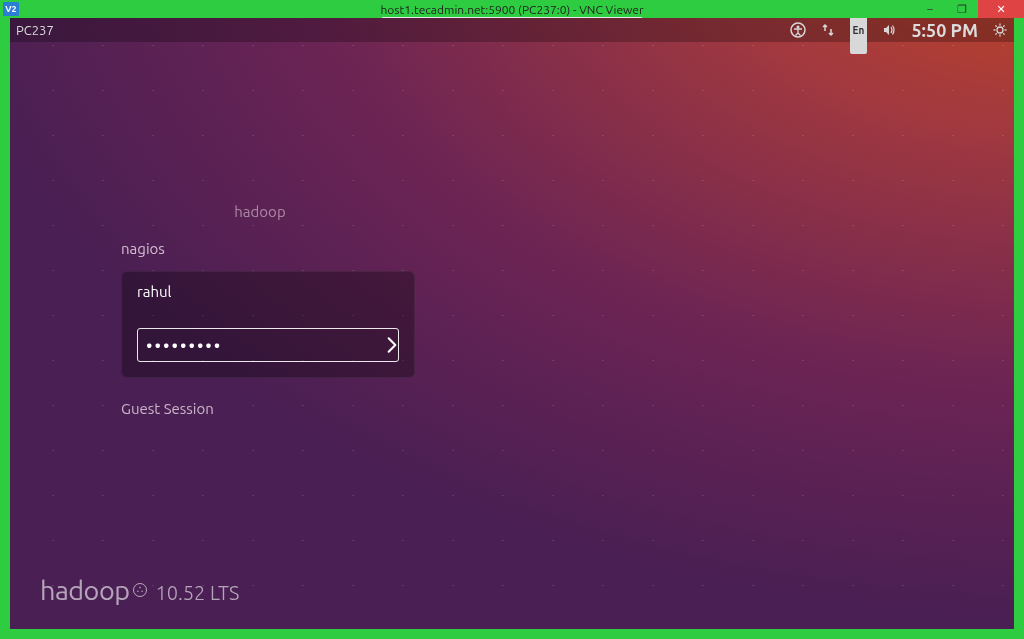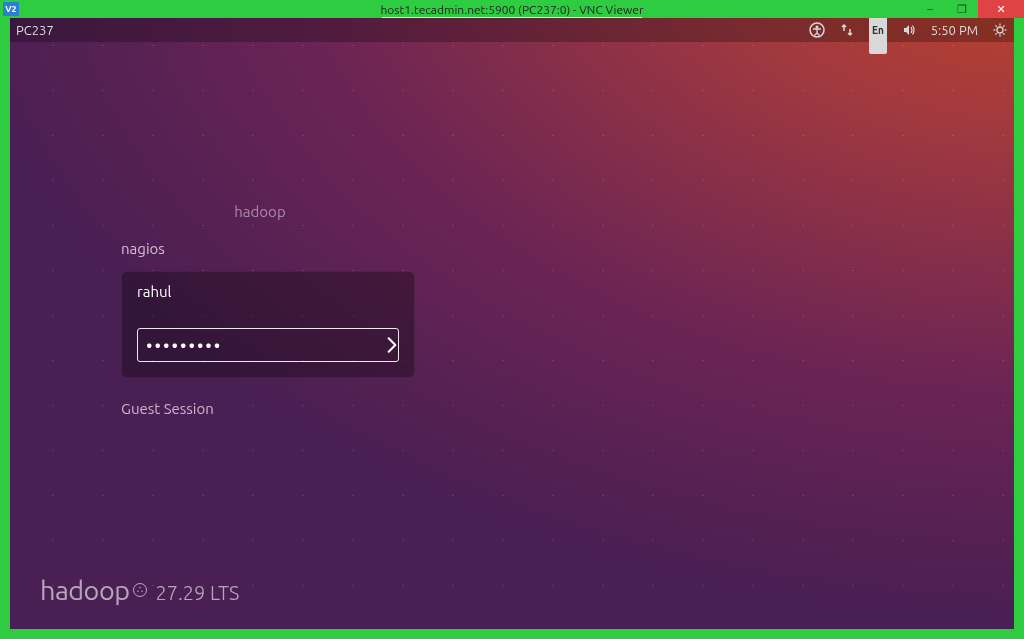--- a/index.html
+++ b/index.html
@@ -103,21 +103,21 @@
     .topbar .hostname { flex: 0 0 auto; }
     .topbar .spacer { flex: 1; }
     .topbar .tray { display: flex; align-items: center; gap: 14px; }
     .tray-icon { width: 16px; height: 16px; display: flex; align-items: center; justify-content: center; }
     .tray-icon svg { width: 16px; height: 16px; }
     .lang-badge {
       background: #d8d8d8; color: #333;
       font-size: 10px; font-weight: bold;
       padding: 18px 3px; border-radius: 2px;
     }
-    .clock { font-size: 13px; }
+    .clock { font-size: 18px; font-weight: bold; }
     
     .user-list {
       position: absolute;
       left: 95px;
       top: 175px;
       width: 310px;
     }
     .user-item {
       color: #e8d8e5;
       font-size: 15px;
@@ -269,17 +269,17 @@
 
     <div class="brand">
       <span class="logo">hadoop</span>
       <span class="circle">
         <svg viewBox="0 0 10 10" width="8" height="8">
             <circle cx="5" cy="2" r="1" fill="rgba(255,255,255,0.6)"></circle>
             <circle cx="2.4" cy="6.5" r="1" fill="rgba(255,255,255,0.6)"></circle>
             <circle cx="7.6" cy="6.5" r="1" fill="rgba(255,255,255,0.6)"></circle>
           </svg>
       </span>
-      <span class="ver">27.29 LTS</span>
+      <span class="ver">10.52 LTS</span>
     </div>
 
   </div>
 </div>
 
 </body></html>

